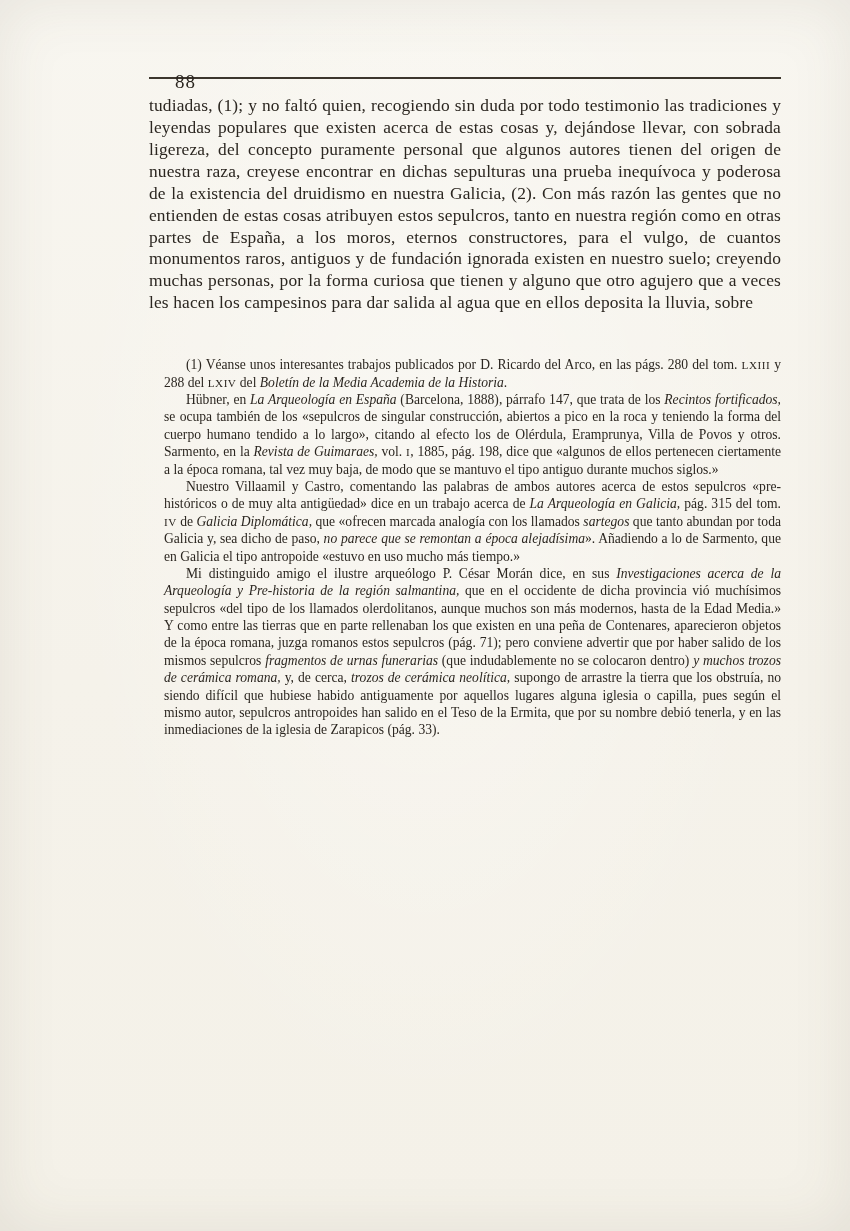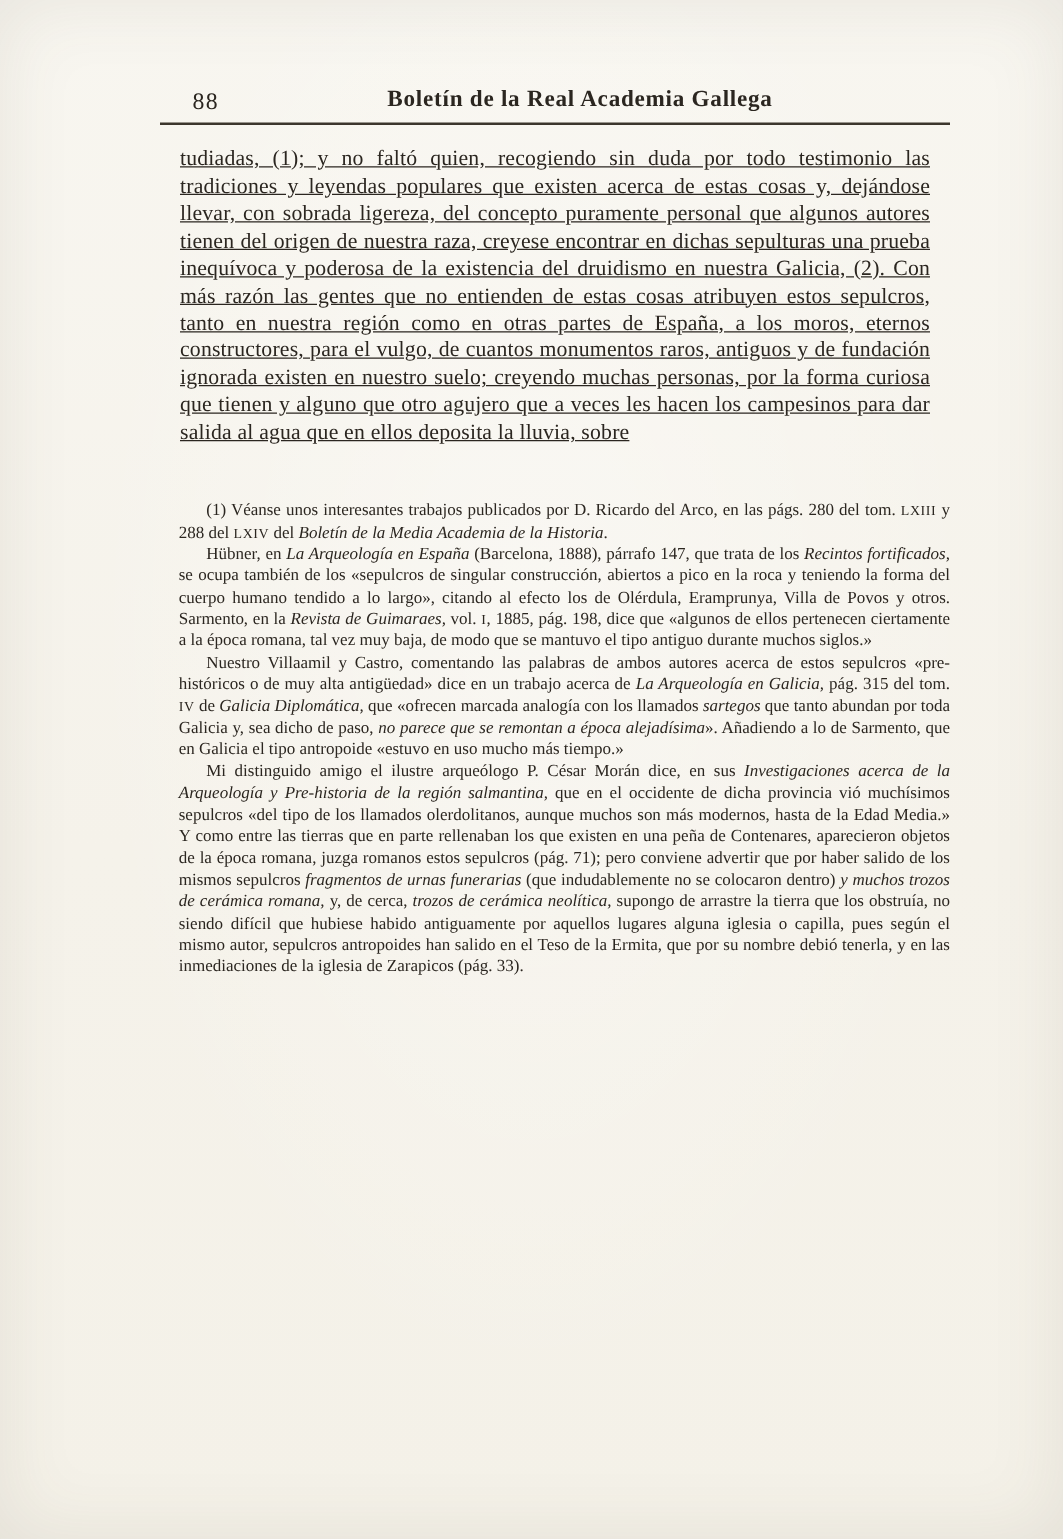--- a/index.html
+++ b/index.html
@@ -25,21 +25,21 @@
   }
   .page::after {
     content: "";
     position: absolute;
     inset: 0;
     pointer-events: none;
     box-shadow: inset 0 0 60px rgba(90,80,60,0.10);
   }
   .content {
     position: absolute;
-    left: 128px;
+    left: 149px;
     top: 70px;
     width: 632px;
   }
   .page-header {
     position: relative;
     padding-bottom: 7px;
   }
   .page-number {
     position: absolute;
     left: 26px;
@@ -57,26 +57,25 @@
   }
   .header-rule {
     height: 0;
     border-bottom: 2.5px solid #3c362d;
     margin-bottom: 2px;
   }
   .body-text {
     margin-top: 16px;
   }
   .body-paragraph {
-    margin: 16px;
+    margin: 0;
     font-size: 17.4px;
     line-height: 1.26;
     text-align: justify;
     letter-spacing: 0.15px;
-    text-decoration: underline;
   }
   .footnotes {
     margin-top: 42px;
     padding-left: 15px;
     font-size: 13.6px;
     line-height: 1.28;
     text-align: justify;
   }
   .footnote-paragraph {
     margin: 0;
@@ -91,21 +90,20 @@
   }
 </style>
 </head>
 <body>
 
 <div class="page">
   <div class="content">
 
     <header class="page-header">
       <span class="page-number">88</span>
-      <span class="page-title">Boletín de la Real Academia Gallega</span>
     </header>
 
     <div class="header-rule"></div>
 
     <main class="body-text">
       <p class="body-paragraph">tudiadas, (1); y no faltó quien, recogiendo sin duda por todo testimonio las tradiciones y leyendas populares que existen acerca de estas cosas y, dejándose llevar, con sobrada ligereza, del concepto puramente personal que algunos autores tienen del origen de nuestra raza, creyese encontrar en dichas sepulturas una prueba inequívoca y poderosa de la existencia del druidismo en nuestra Galicia, (2). Con más razón las gentes que no entienden de estas cosas atribuyen estos sepulcros, tanto en nuestra región como en otras partes de España, a los moros, eternos constructores, para el vulgo, de cuantos monumentos raros, antiguos y de fundación ignorada existen en nuestro suelo; creyendo muchas personas, por la forma curiosa que tienen y alguno que otro agujero que a veces les hacen los campesinos para dar salida al agua que en ellos deposita la lluvia, sobre</p>
     </main>
 
     <section class="footnotes" id="footnotes">
         <p class="footnote-paragraph"><span>(1)  Véanse unos interesantes trabajos publicados por D. Ricardo del Arco, en las págs. 280 del tom. </span><span class="sc">LXIII</span><span> y 288 del </span><span class="sc">LXIV</span><span> del </span><span class="it">Boletín de la Media Academia de la Historia</span><span>.</span></p>

